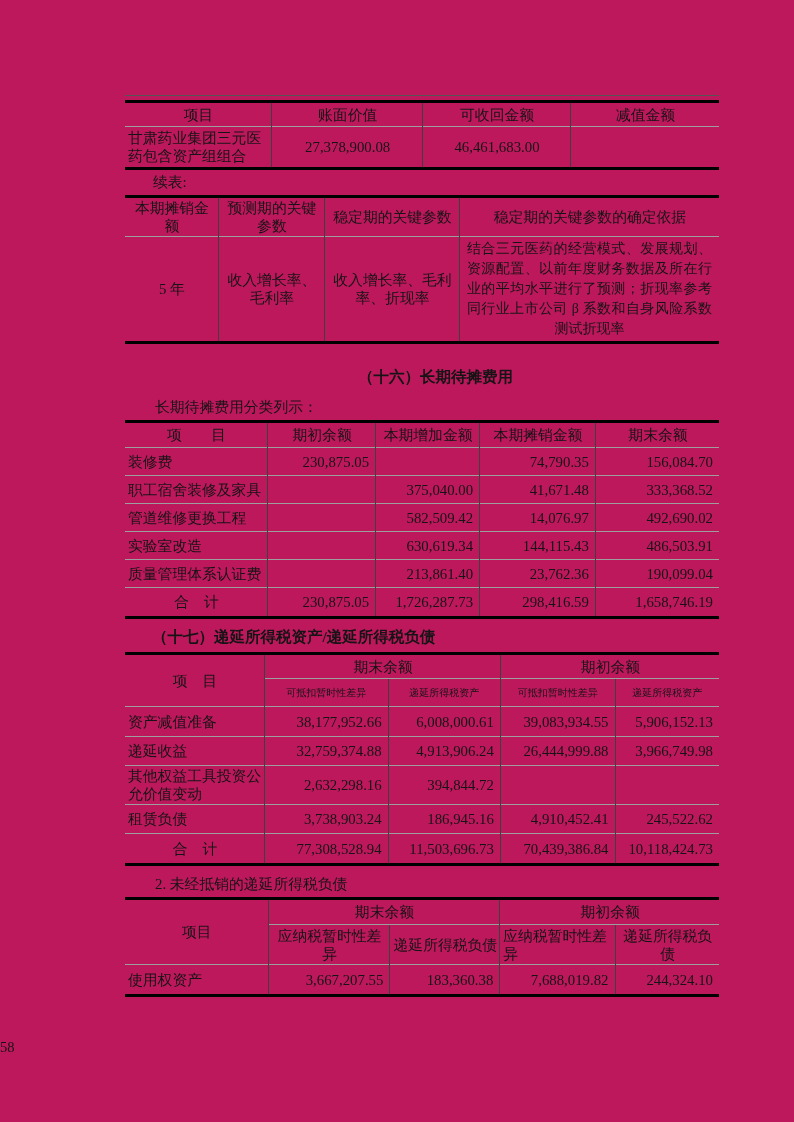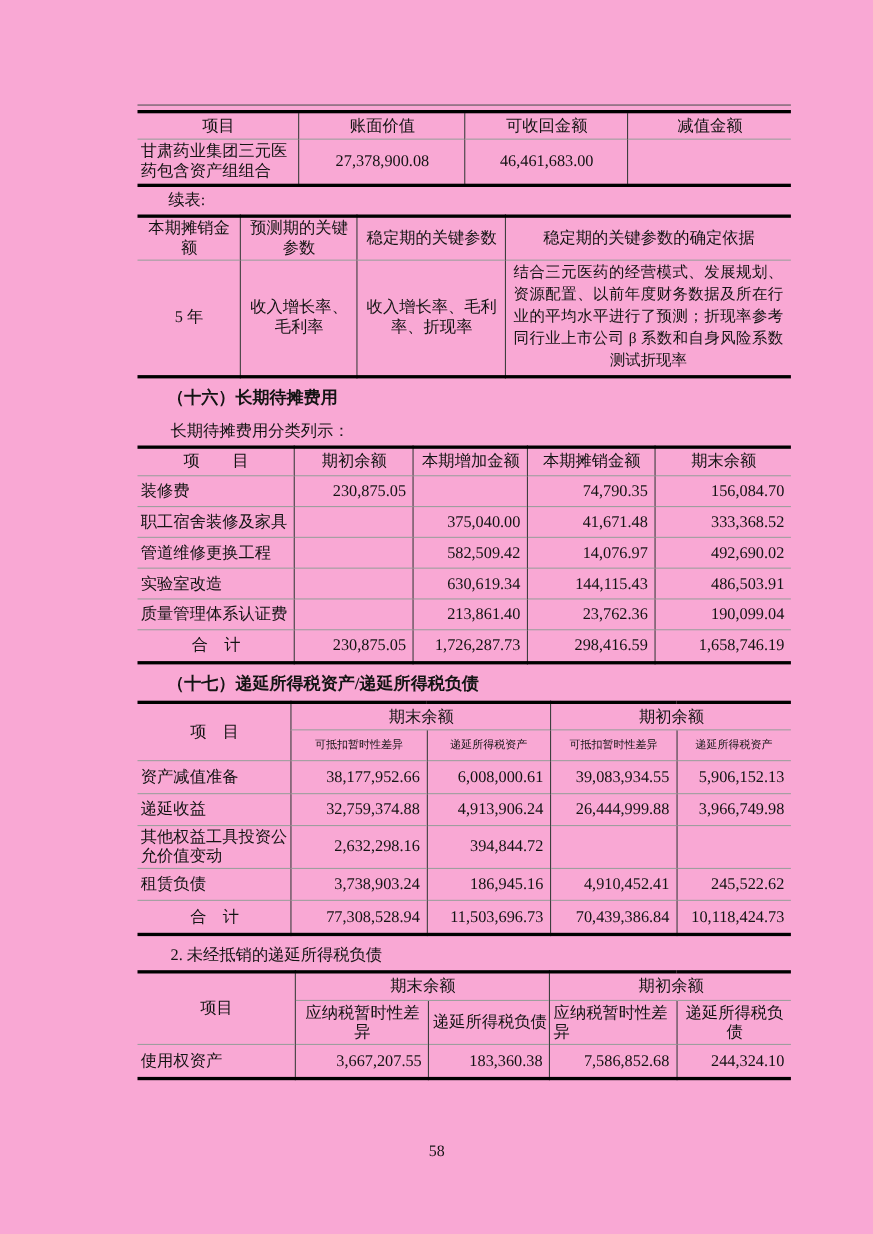--- a/index.html
+++ b/index.html
@@ -1,17 +1,17 @@
 <!DOCTYPE html>
 <html><head>
 <meta charset="utf-8">
 <style>
   html,body{margin:0;padding:0;background:#e8e8e8;}
   .page{
-    position:relative;width:794px;height:1122px;margin:0 auto;background:#f9a8d4;
+    position:relative;width:794px;height:1122px;margin:0 auto;background:#be185d;
     font-family:"Liberation Serif","DejaVu Serif",serif;color:#141414;overflow:hidden;
   }
   .content{position:absolute;left:125px;top:0;width:594px;}
   .thin-rule{margin-top:95px;border-top:1px solid #555;height:0;}
   .txt{font-size:14.8px;line-height:19px;}
   .cont-label{margin-top:4px;padding-left:28px;}
   .heading{margin-top:7px;padding-left:27px;font-weight:bold;font-size:15.5px;line-height:20px;}
   .intro{margin-top:11px;padding-left:30px;}
   .sub{padding-left:30px;}
   table.tbl{
@@ -28,25 +28,25 @@
   .num{text-align:right;padding-right:6px !important;}
   .just{text-align:justify;text-align-last:center;font-size:14px;padding:2px 7px !important;line-height:20px;}
   .shd{font-size:10px;padding:1px 1px !important;}
   .lft{text-align:left;}
   .t1{margin-top:4px;}
   .t2{margin-top:3px;}
   .t3{margin-top:3px;}
   .t4{margin-top:5px;}
   .t5{margin-top:3px;}
   .m-cont{margin-top:3px;}
-  .m-h16{margin-top:8px;}
+  .m-h16{margin-top:23px;text-align:center;}
   .m-sub1{margin-top:12px;}
   .m-h17{margin-top:8px;}
   .m-sub2{margin-top:9px;}
-  .pageno{position:absolute;left:0;top:1039px;width:794px;text-align:center;font-size:14.5px;}
+  .pageno{position:absolute;left:0;top:1039px;width:794px;font-size:14.5px;}
 </style>
 </head>
 <body>
 
 <div class="page">
   <div class="content">
 
     <div class="thin-rule"></div>
 
     <table class="tbl t1">
@@ -240,21 +240,21 @@
       <tr style="height:40px">
         <td class="ctr bl">应纳税暂时性差异</td>
         <td class="ctr">递延所得税负债</td>
         <td class="lft">应纳税暂时性差异</td>
         <td class="ctr">递延所得税负债</td>
       </tr>
       <tr style="height:31px">
         <td class="itm">使用权资产</td>
         <td class="num">3,667,207.55</td>
         <td class="num">183,360.38</td>
-        <td class="num">7,586,852.68</td>
+        <td class="num">7,688,019.82</td>
         <td class="num">244,324.10</td>
       </tr>
     </tbody>
       </table>
 
   </div>
 
   <div class="pageno">58</div>
 </div>
 

